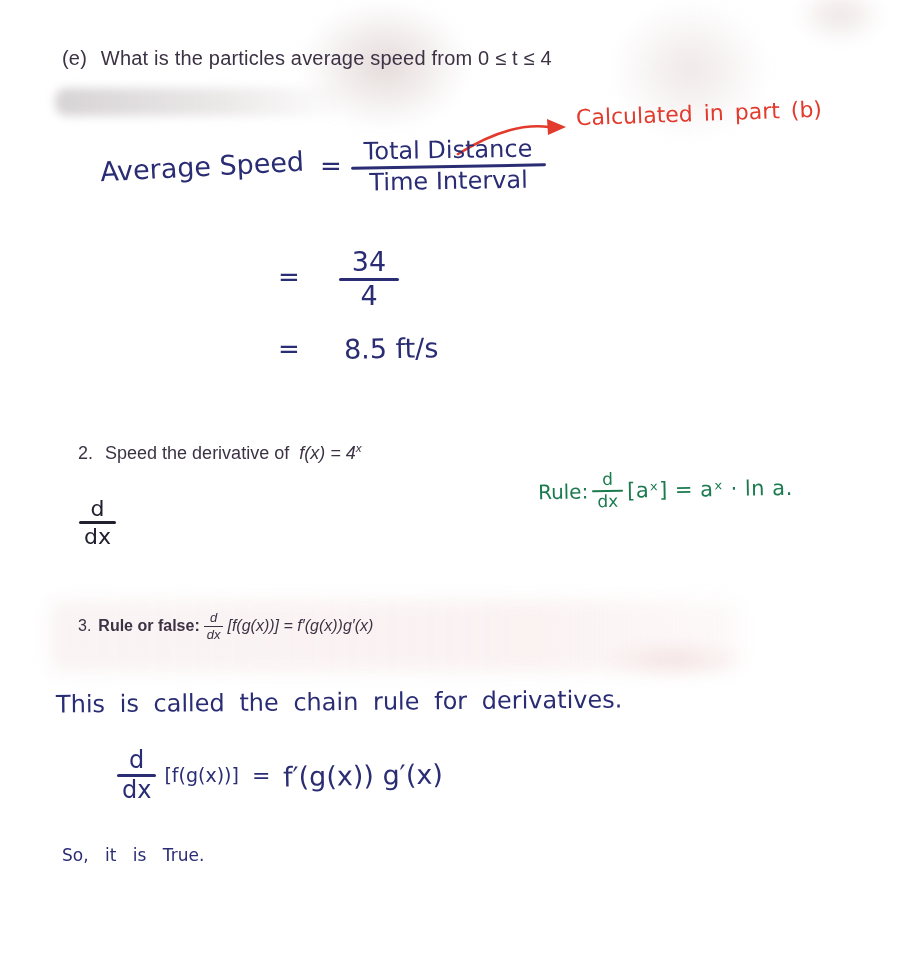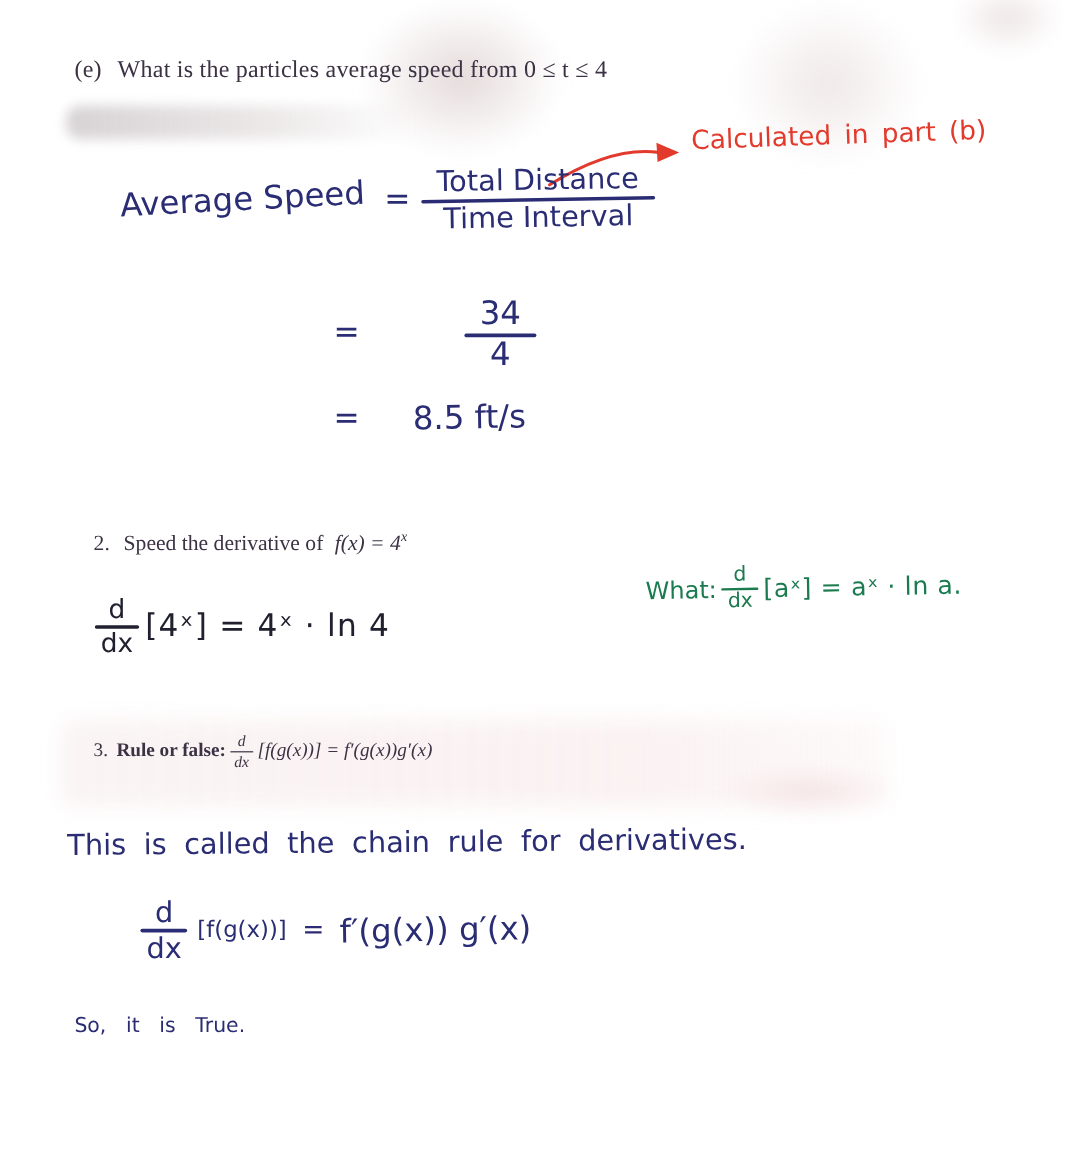--- a/index.html
+++ b/index.html
@@ -2,21 +2,21 @@
 <html><head>
 <meta charset="utf-8">
 <style>
   html,body{margin:0;padding:0;}
   body{
     width:900px;height:958px;position:relative;background:#ffffff;overflow:hidden;
     font-family:"DejaVu Sans","Liberation Sans",sans-serif;
   }
   .abs{position:absolute;}
   
-  .print{font-family:Liberation Serif, serif;color:#3c3244;}
+  .print{font-family:Liberation Sans, sans-serif;color:#3c3244;}
   .hand{font-family:"DejaVu Sans","Liberation Sans",sans-serif;}
   .blue{color:#2a2d73;}
   .black-ink{color:#20202e;}
   .green{color:#1b7b4f;}
   .red{color:#e23a2c;}
   
   .smudge{position:absolute;pointer-events:none;filter:blur(7px);}
   
   .frac{display:inline-flex;flex-direction:column;align-items:center;line-height:1.05;text-align:center;}
   .frac .bar{height:3px;background:currentColor;border-radius:2px;width:calc(100% + 26px);margin:2px 0 1px;}
@@ -56,21 +56,21 @@
   <span style="font-size:26px;">=</span>
   <span class="frac r-1" style="font-size:24px;margin-left:6px;">
     <span class="num">Total Distance</span>
     <span class="bar"></span>
     <span class="den">Time Interval</span>
   </span>
 </div>
 
 <div class="abs row hand blue" style="left:278px;top:248px;gap:52px;align-items:flex-start;">
   <span style="font-size:26px;margin-top:14px;">=</span>
-  <span class="frac" style="font-size:27px;margin-left:48px;">
+  <span class="frac" style="font-size:27px;">
     <span class="num">34</span>
     <span class="bar"></span>
     <span class="den">4</span>
   </span>
 </div>
 
 <div class="abs row hand blue" style="left:278px;top:333px;gap:44px;">
   <span style="font-size:26px;">=</span>
   <span class="r-1" style="font-size:27px;">8.5 ft/s</span>
 </div>
@@ -80,25 +80,24 @@
   <span style="margin-left:7px;">Speed the derivative of</span>
   <span class="ital" style="margin-left:5px;margin-top:12px;">f(x) = 4</span><sup class="pr">x</sup>
 </div>
 
 <div class="abs row hand black-ink" style="left:84px;top:497px;gap:10px;">
   <span class="frac frac-sm" style="font-size:22px;">
     <span>d</span>
     <span class="bar"></span>
     <span>dx</span>
   </span>
-  <span style="font-size:26px;letter-spacing:1px;">[4ˣ] = 4ˣ · ln 4</span>
 </div>
 
 <div class="abs row hand green r-1" style="left:538px;top:470px;gap:9px;">
-  <span style="font-size:20px;">What:</span>
+  <span style="font-size:20px;">Rule:</span>
   <span class="frac frac-sm" style="font-size:17px;">
     <span>d</span>
     <span class="bar"></span>
     <span>dx</span>
   </span>
   <span style="font-size:21px;letter-spacing:.5px;">[aˣ] = aˣ · ln a.</span>
 </div>
 
 <div class="abs row print" style="left:78px;top:611px;gap:7px;font-size:16px;">
   <span>3.</span>

